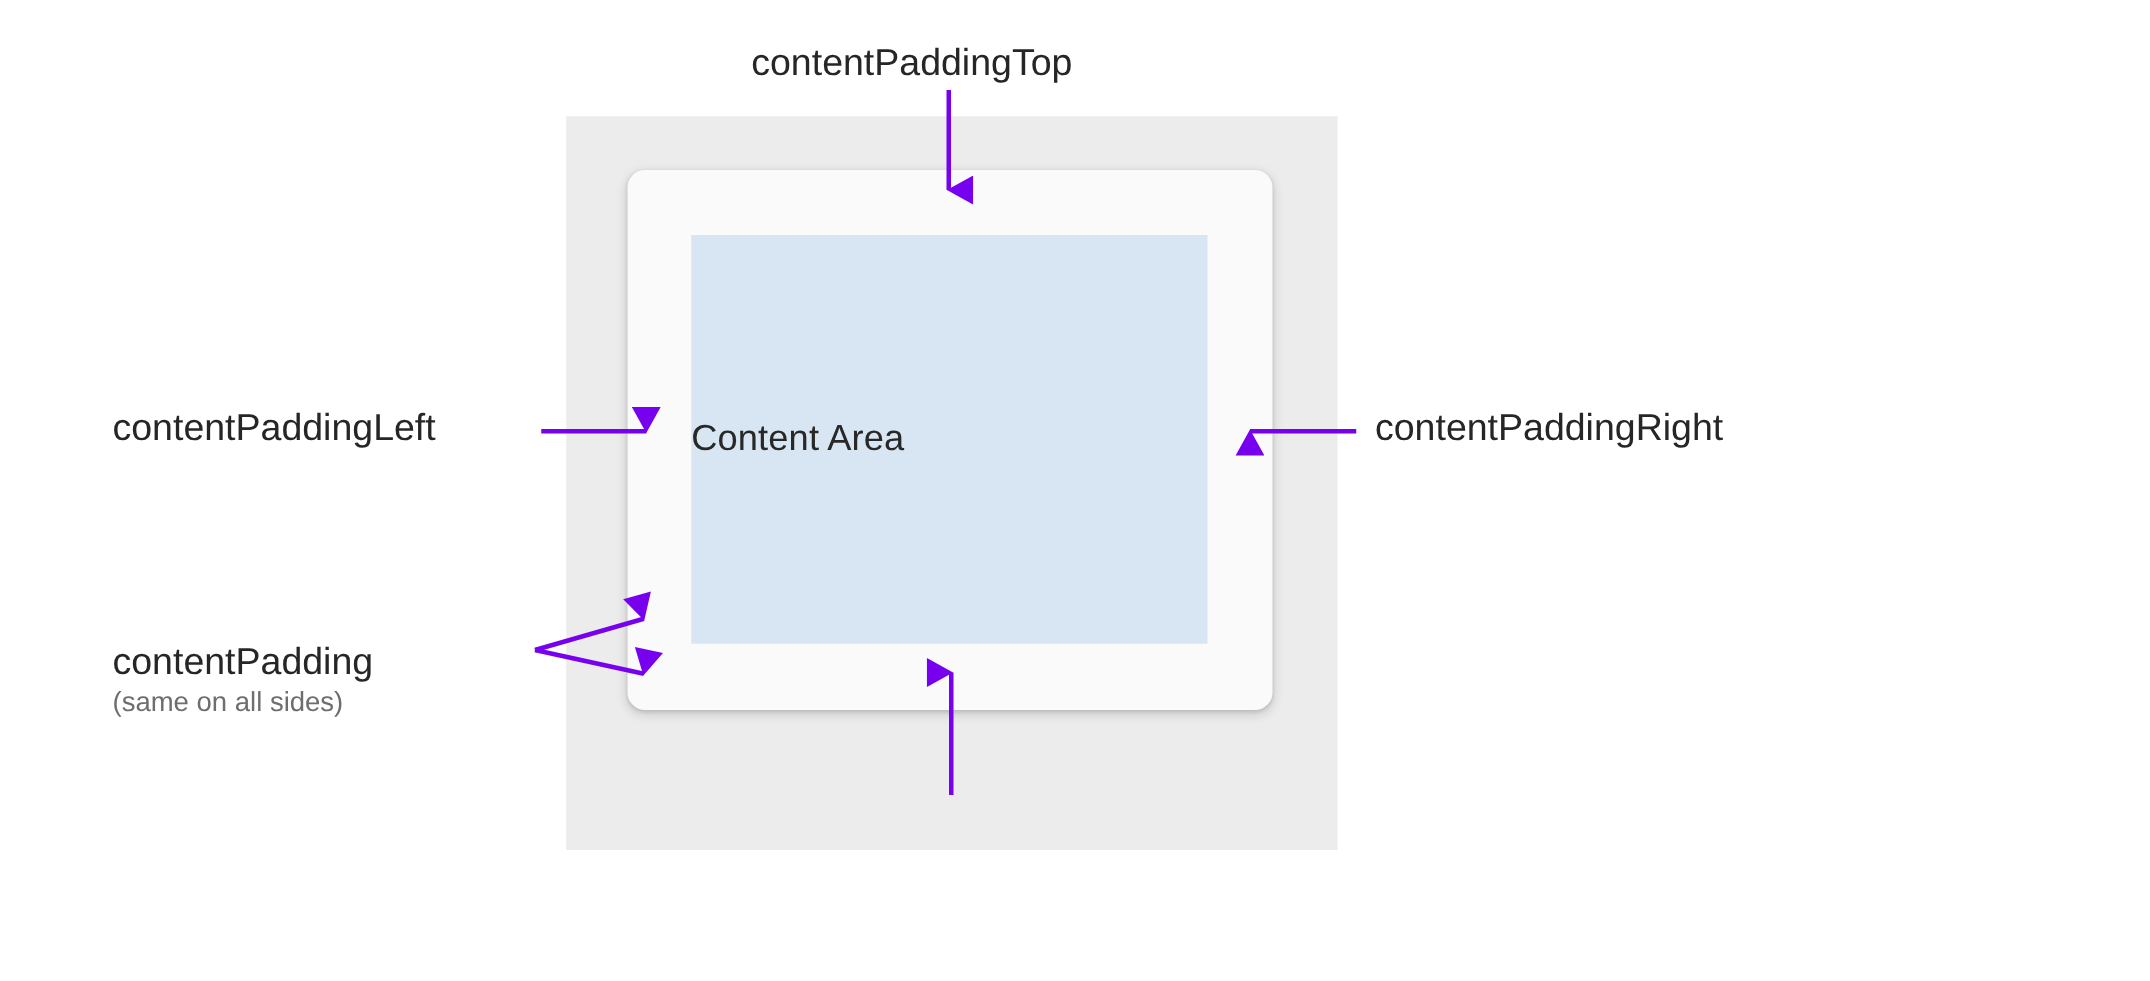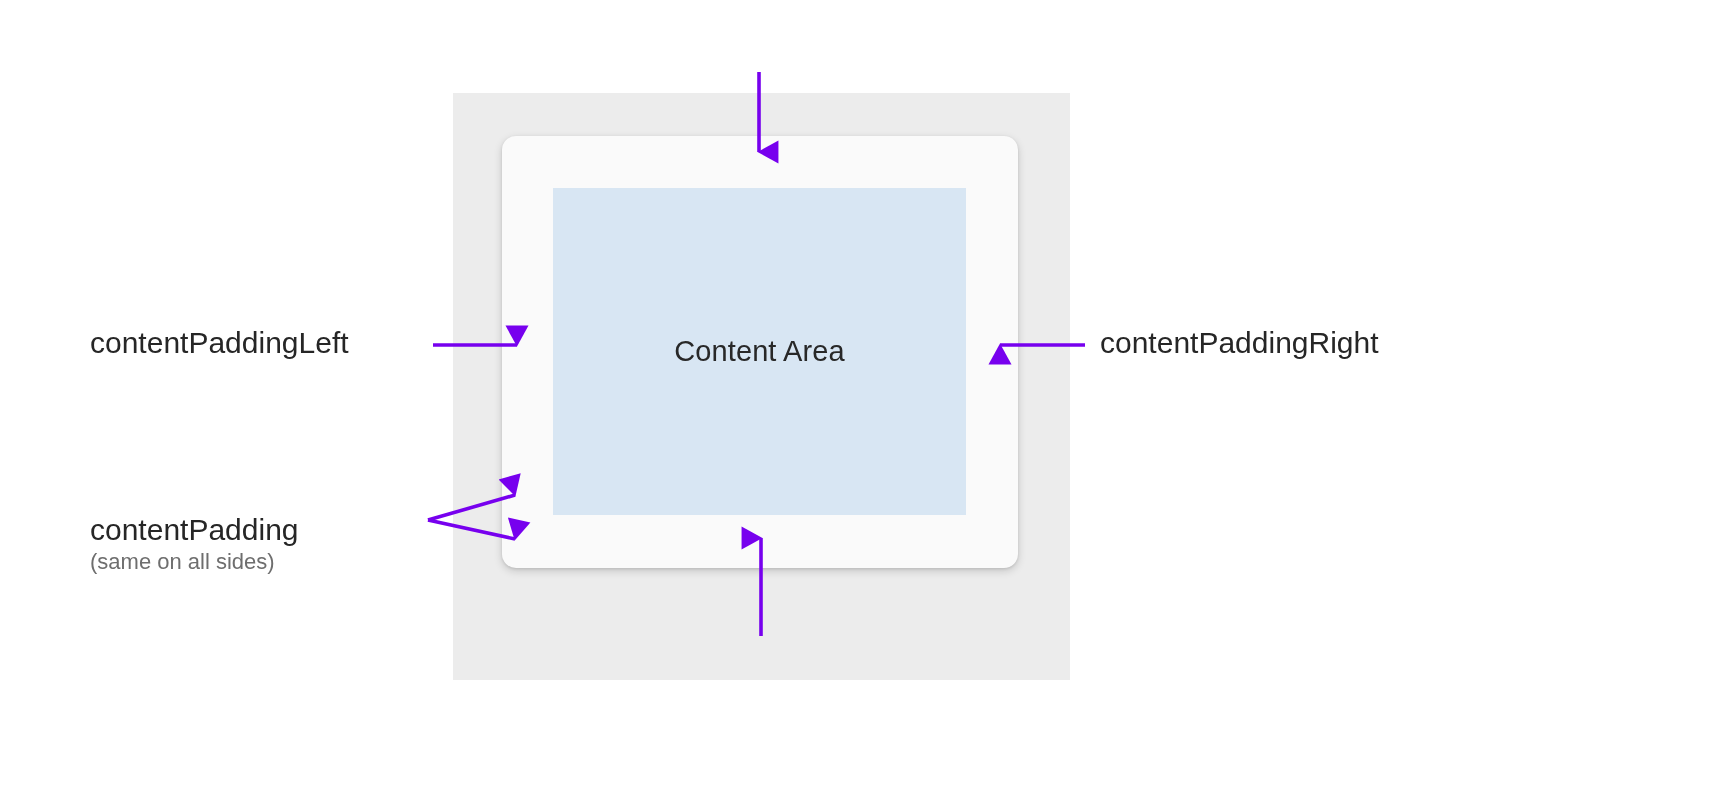--- a/index.html
+++ b/index.html
@@ -43,21 +43,21 @@
 
   .content-area {
     position: absolute;
     left: 553px;
     top: 188px;
     width: 413px;
     height: 327px;
     background: #d8e6f3;
     display: flex;
     align-items: center;
-    justify-content: center;
+    justify-content: flex-start;
   }
 
   .content-area-label {
     font-size: 29px;
     color: #282828;
     font-family: "Liberation Sans", sans-serif;
     letter-spacing: 0.1px;
   }
 
   
@@ -151,20 +151,21 @@
     <line x1="433" y1="345" x2="517" y2="345" stroke="#7700ee" stroke-width="3.6" marker-end="url(#arrowhead-right)"></line>
 
     <line x1="1085" y1="345" x2="1000" y2="345" stroke="#7700ee" stroke-width="3.6" marker-end="url(#arrowhead-left)"></line>
 
     <line x1="761" y1="636" x2="761" y2="538" stroke="#7700ee" stroke-width="3.6" marker-end="url(#arrowhead-up)"></line>
 
     <line x1="428" y1="520" x2="515" y2="495" stroke="#7700ee" stroke-width="3.6" marker-end="url(#arrowhead-diag1)"></line>
     <line x1="428" y1="520" x2="515" y2="539" stroke="#7700ee" stroke-width="3.6" marker-end="url(#arrowhead-diag2)"></line>
   </svg>
 
+  <div class="label label-top">contentPaddingTop</div>
 
   <div class="label label-left">contentPaddingLeft</div>
 
   <div class="label label-right">contentPaddingRight</div>
 
 
   <div class="label label-padding-group">
     <span>contentPadding</span>
     <span class="label-padding-sub">(same on all sides)</span>
   </div>

